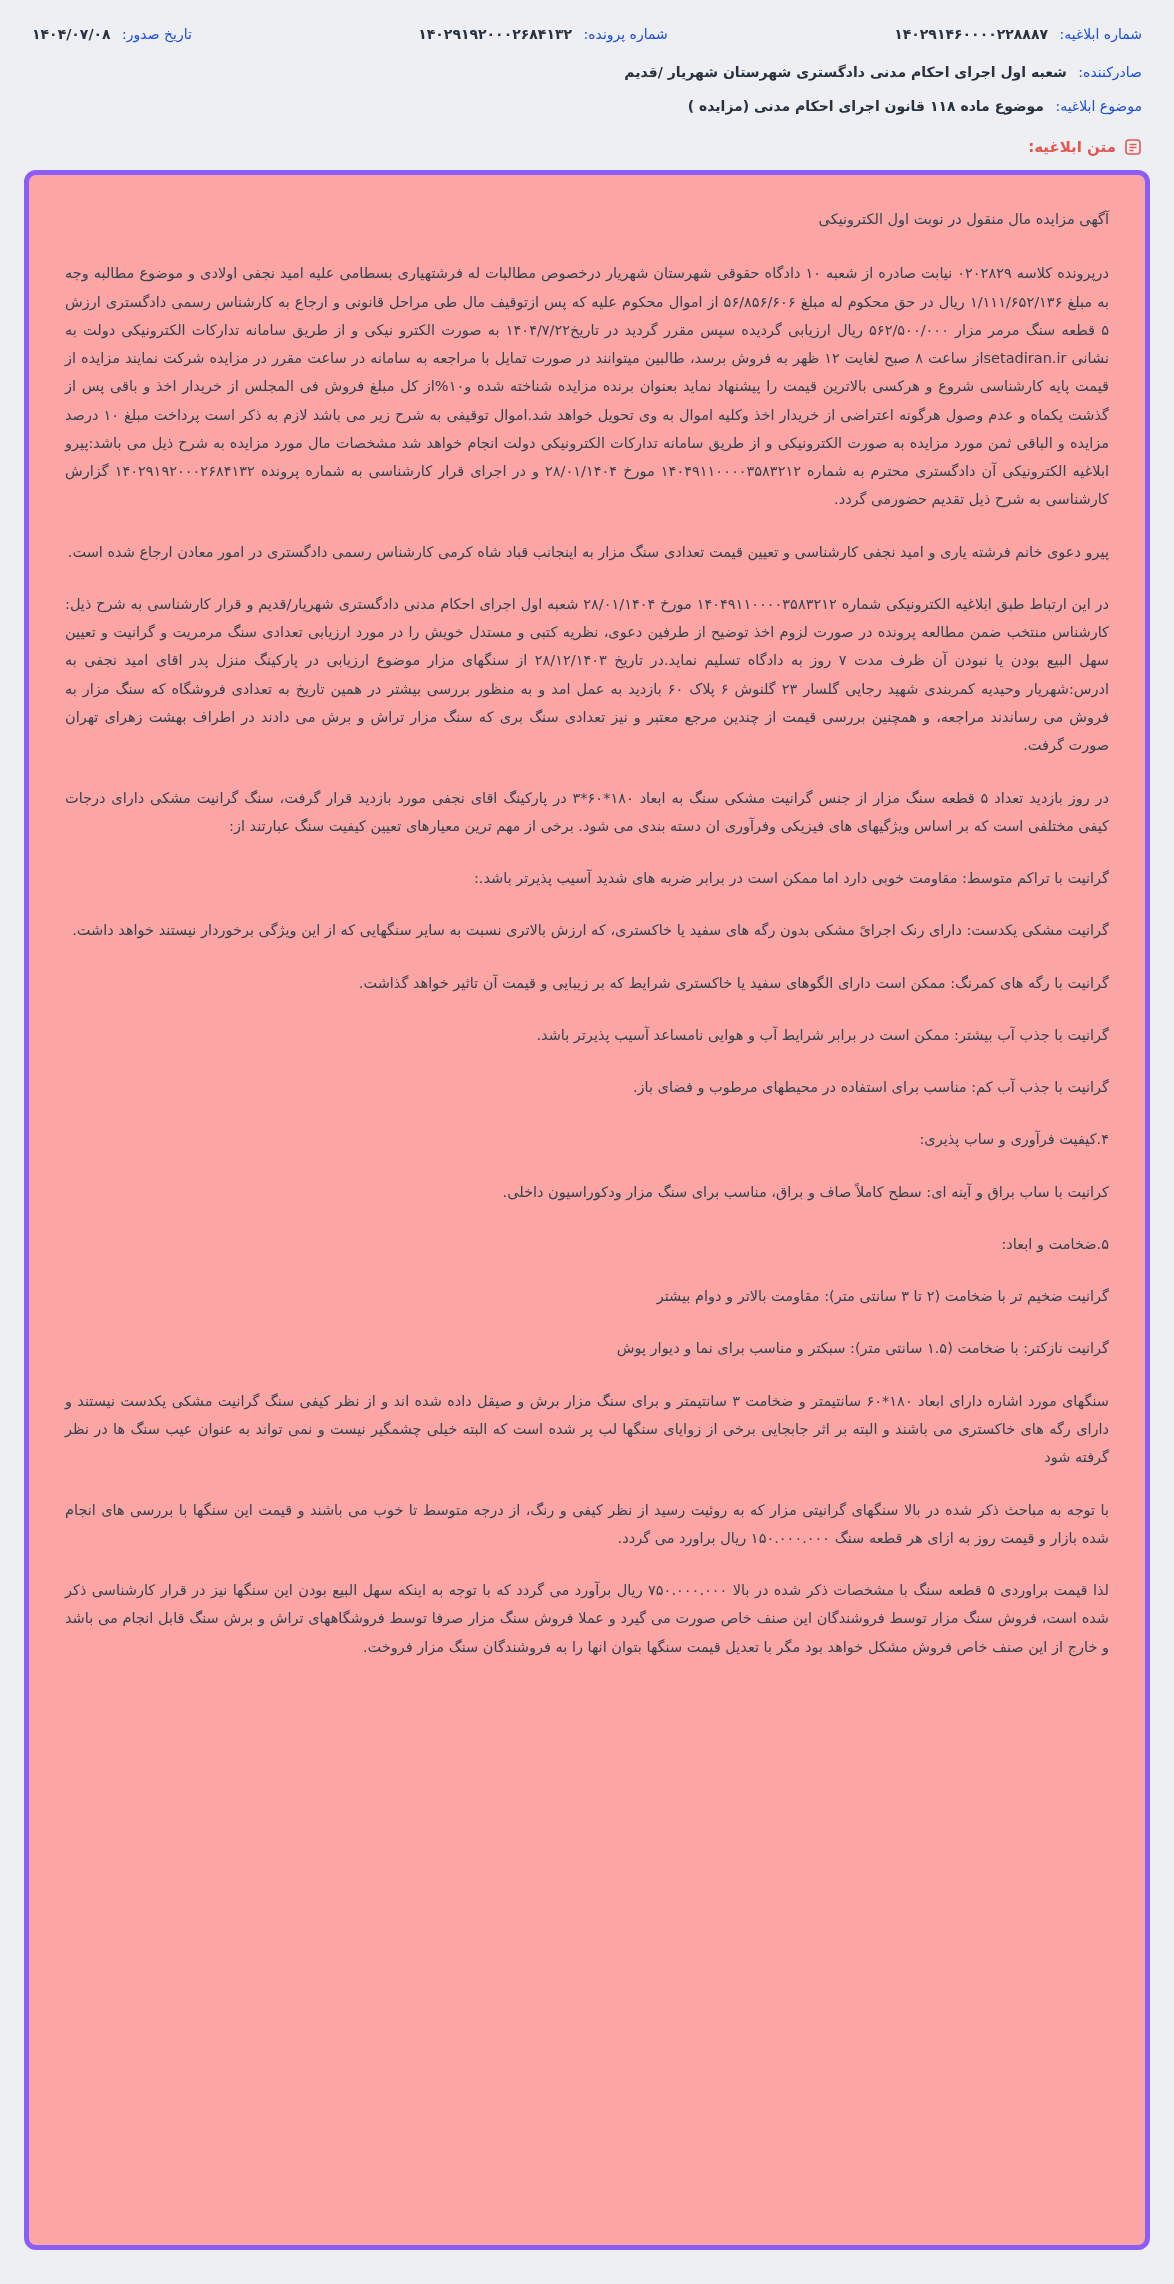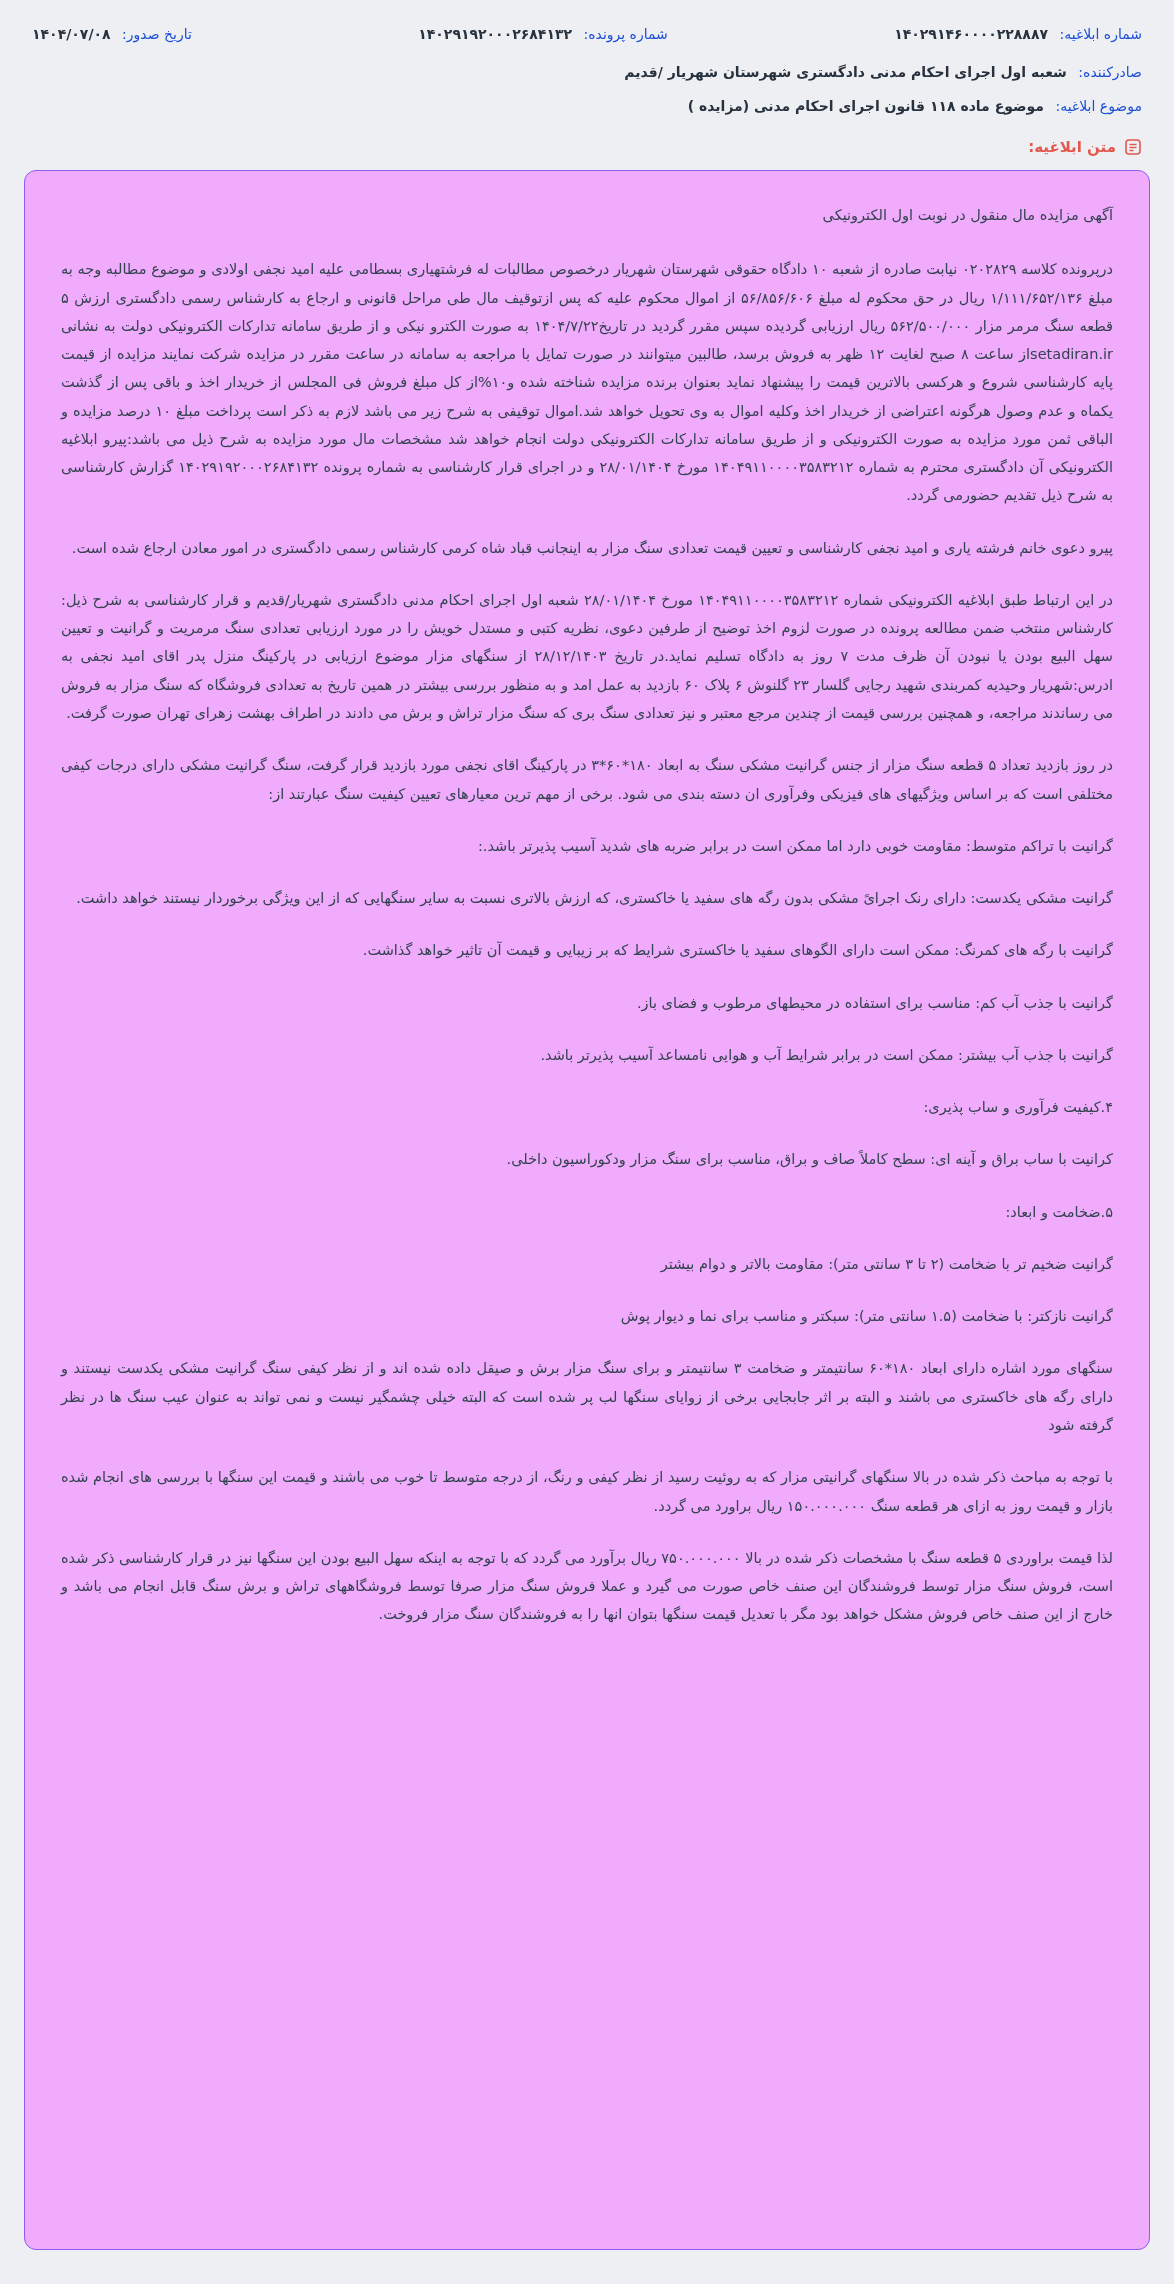--- a/index.html
+++ b/index.html
@@ -27,22 +27,22 @@
     display: flex;
     align-items: center;
     gap: 8px;
     padding: 6px 32px 14px 32px;
     color: #e4574f;
     font-size: 15px;
     font-weight: bold;
   }
   .notice-heading .icon { display: inline-flex; align-items: center; }
   .card {
-    background: #f0abfc;
-    border: 1px solid #8b5cf6;
+    background: #fca5a5;
+    border: 5px solid #8b5cf6;
     border-radius: 12px;
     margin: 0 24px 16px 24px;
     padding: 30px 36px 14px 36px;
     min-height: 2080px;
   }
   .card p {
     margin: 0 0 24px 0;
     font-size: 14.5px;
     line-height: 1.95;
     text-align: justify;
@@ -92,22 +92,22 @@
 
 <div class="card">
   <p class="first">آگهی مزایده مال منقول در نوبت اول الکترونیکی</p>
   <p>درپرونده کلاسه ۰۲۰۲۸۲۹ نیابت صادره از شعبه ۱۰ دادگاه حقوقی شهرستان شهریار درخصوص مطالبات له فرشتهیاری بسطامی علیه امید نجفی اولادی و موضوع مطالبه وجه به مبلغ ۱/۱۱۱/۶۵۲/۱۳۶ ریال در حق محکوم له مبلغ ۵۶/۸۵۶/۶۰۶ از اموال محکوم علیه که پس ازتوقیف مال طی مراحل قانونی و ارجاع به کارشناس رسمی دادگستری ارزش ۵ قطعه سنگ مرمر مزار ۵۶۲/۵۰۰/۰۰۰ ریال ارزیابی گردیده سپس مقرر گردید در تاریخ۱۴۰۴/۷/۲۲ به صورت الکترو نیکی و از طریق سامانه تدارکات الکترونیکی دولت به نشانی setadiran.irاز ساعت ۸ صبح لغایت ۱۲ ظهر به فروش برسد، طالبین میتوانند در صورت تمایل با مراجعه به سامانه در ساعت مقرر در مزایده شرکت نمایند مزایده از قیمت پایه کارشناسی شروع و هرکسی بالاترین قیمت را پیشنهاد نماید بعنوان برنده مزایده شناخته شده و۱۰%از کل مبلغ فروش فی المجلس از خریدار اخذ و باقی پس از گذشت یکماه و عدم وصول هرگونه اعتراضی از خریدار اخذ وکلیه اموال به وی تحویل خواهد شد.اموال توقیفی به شرح زیر می باشد لازم به ذکر است پرداخت مبلغ ۱۰ درصد مزایده و الباقی ثمن مورد مزایده به صورت الکترونیکی و از طریق سامانه تدارکات الکترونیکی دولت انجام خواهد شد  مشخصات مال مورد مزایده به شرح ذیل می باشد:پیرو ابلاغیه الکترونیکی آن دادگستری محترم به شماره ۱۴۰۴۹۱۱۰۰۰۰۳۵۸۳۲۱۲ مورخ ۲۸/۰۱/۱۴۰۴ و در اجرای قرار کارشناسی به شماره پرونده ۱۴۰۲۹۱۹۲۰۰۰۲۶۸۴۱۳۲ گزارش کارشناسی به شرح ذیل تقدیم حضورمی گردد.</p>
   <p>پیرو دعوی خانم فرشته یاری و امید نجفی کارشناسی و تعیین قیمت تعدادی سنگ مزار به اینجانب قباد شاه کرمی کارشناس رسمی دادگستری در امور معادن ارجاع شده است.</p>
   <p>در این ارتباط طبق ابلاغیه الکترونیکی شماره ۱۴۰۴۹۱۱۰۰۰۰۳۵۸۳۲۱۲ مورخ ۲۸/۰۱/۱۴۰۴ شعبه اول اجرای احکام مدنی دادگستری شهریار/قدیم و قرار کارشناسی به شرح ذیل:  کارشناس منتخب ضمن مطالعه پرونده در صورت لزوم اخذ توضیح از طرفین دعوی، نظریه کتبی و مستدل خویش را در مورد ارزیابی تعدادی سنگ مرمریت و گرانیت و تعیین سهل البیع بودن یا نبودن آن ظرف مدت ۷ روز به دادگاه تسلیم نماید.در تاریخ ۲۸/۱۲/۱۴۰۳ از سنگهای مزار موضوع ارزیابی در پارکینگ منزل پدر اقای امید نجفی به ادرس:شهریار وحیدیه کمربندی شهید رجایی گلسار ۲۳ گلنوش ۶ پلاک ۶۰ بازدید به عمل امد و به منظور بررسی بیشتر در همین تاریخ به تعدادی فروشگاه که سنگ مزار به فروش می رساندند مراجعه، و همچنین بررسی قیمت از چندین مرجع معتبر و نیز تعدادی سنگ بری که سنگ مزار تراش و برش می دادند در اطراف بهشت زهرای تهران صورت گرفت.</p>
   <p>در روز بازدید تعداد ۵ قطعه سنگ مزار از جنس گرانیت مشکی سنگ به ابعاد ۱۸۰*۶۰*۳ در پارکینگ اقای نجفی مورد بازدید قرار گرفت، سنگ گرانیت مشکی دارای درجات کیفی مختلفی است که بر اساس ویژگیهای های فیزیکی وفرآوری ان دسته بندی می شود. برخی از مهم ترین معیارهای تعیین کیفیت سنگ عبارتند از:</p>
   <p>گرانیت با تراکم متوسط: مقاومت خوبی دارد اما ممکن است در برابر ضربه های شدید آسیب پذیرتر باشد.:</p>
   <p>گرانیت مشکی یکدست: دارای رنک اجرایً مشکی بدون رگه های سفید یا خاکستری، که ارزش بالاتری نسبت به سایر سنگهایی که از این ویژگی برخوردار نیستند خواهد داشت.</p>
   <p>گرانیت با رگه های کمرنگ: ممکن است دارای الگوهای سفید یا خاکستری شرایط که بر زیبایی و قیمت آن تاثیر خواهد گذاشت.</p>
+  <p>گرانیت با جذب آب بیشتر: ممکن است در برابر شرایط آب و هوایی نامساعد آسیب پذیرتر باشد.</p>
   <p>گرانیت با جذب آب کم: مناسب برای استفاده در محیطهای مرطوب و فضای باز.</p>
-  <p>گرانیت با جذب آب بیشتر: ممکن است در برابر شرایط آب و هوایی نامساعد آسیب پذیرتر باشد.</p>
   <p>۴.کیفیت فرآوری و ساب پذیری:</p>
   <p>کرانیت با ساب براق و آینه ای: سطح کاملاً صاف و براق، مناسب برای سنگ مزار ودکوراسیون داخلی.</p>
   <p>۵.ضخامت و ابعاد:</p>
   <p>گرانیت ضخیم تر با ضخامت (۲ تا ۳ سانتی متر): مقاومت بالاتر و دوام بیشتر</p>
   <p>گرانیت نازکتر: با ضخامت (۱.۵ سانتی متر): سبکتر و مناسب برای نما و دیوار پوش</p>
   <p>سنگهای مورد اشاره دارای ابعاد ۱۸۰*۶۰ سانتیمتر و ضخامت ۳ سانتیمتر و برای سنگ مزار برش و صیقل داده شده اند و از نظر کیفی سنگ گرانیت مشکی یکدست نیستند و دارای رگه های خاکستری می باشند و البته بر اثر جابجایی برخی از زوایای سنگها لب پر شده است که البته خیلی چشمگیر نیست و نمی تواند به عنوان عیب سنگ ها در نظر گرفته شود</p>
   <p>با توجه به مباحث ذکر شده در بالا سنگهای گرانیتی مزار که به روئیت رسید از نظر کیفی و رنگ، از درجه متوسط تا خوب می باشند و قیمت این سنگها با بررسی های انجام شده بازار و قیمت روز به ازای هر قطعه سنگ ۱۵۰.۰۰۰.۰۰۰ ریال براورد می گردد.</p>
   <p>لذا قیمت براوردی ۵ قطعه سنگ با مشخصات ذکر شده در بالا ۷۵۰.۰۰۰.۰۰۰ ریال برآورد می گردد که با توجه به اینکه سهل البیع بودن این سنگها نیز در قرار کارشناسی ذکر شده است، فروش سنگ مزار توسط فروشندگان این صنف خاص صورت می گیرد و عملا فروش سنگ مزار صرفا توسط فروشگاههای تراش و برش سنگ قابل انجام می باشد و خارج از این صنف خاص فروش مشکل خواهد بود مگر با تعدیل قیمت سنگها بتوان انها را به فروشندگان سنگ مزار فروخت.</p>
 </div>
 

